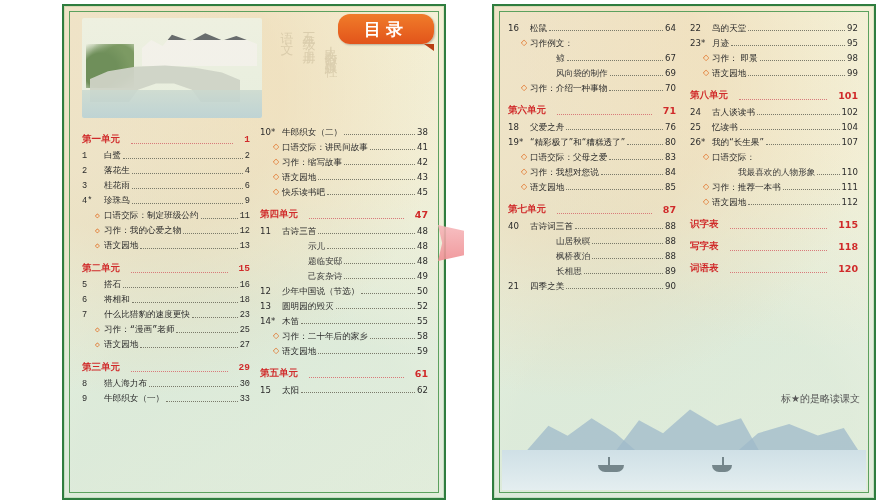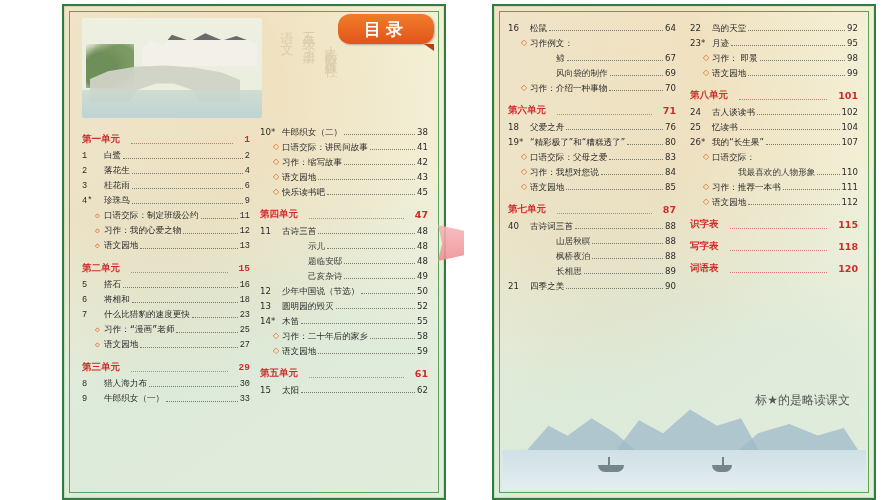--- a/index.html
+++ b/index.html
@@ -144,21 +144,21 @@
   .entry .mark{
     width:9px;flex:none;color:#e06a1d;font-size:8px;line-height:12px;
   }
   .entry .title{white-space:nowrap;}
   .entry .dots{flex:1;border-bottom:1px dotted #7a7a6a;height:8px;margin:0 2px;}
   .entry .pg{flex:none;color:#2b2b2b;}
   .entry.sub{padding-left:26px;color:#3a3a3a;}
   .entry.noleader .dots{border-bottom:none;}
 
   .note{
-    position:absolute;right:24px;font-size:12px;color:#555;
+    position:absolute;right:14px;font-size:10px;color:#555;
   }
   .ribbon{
     position:absolute;left:438px;top:225px;width:26px;height:36px;
     background:linear-gradient(180deg,#f6b8bb,#ef8f93);
     clip-path:polygon(0 0,100% 16%,100% 84%,0 100%,16% 50%);
     opacity:.9;
   }
 </style>
 </head>
 <body>

